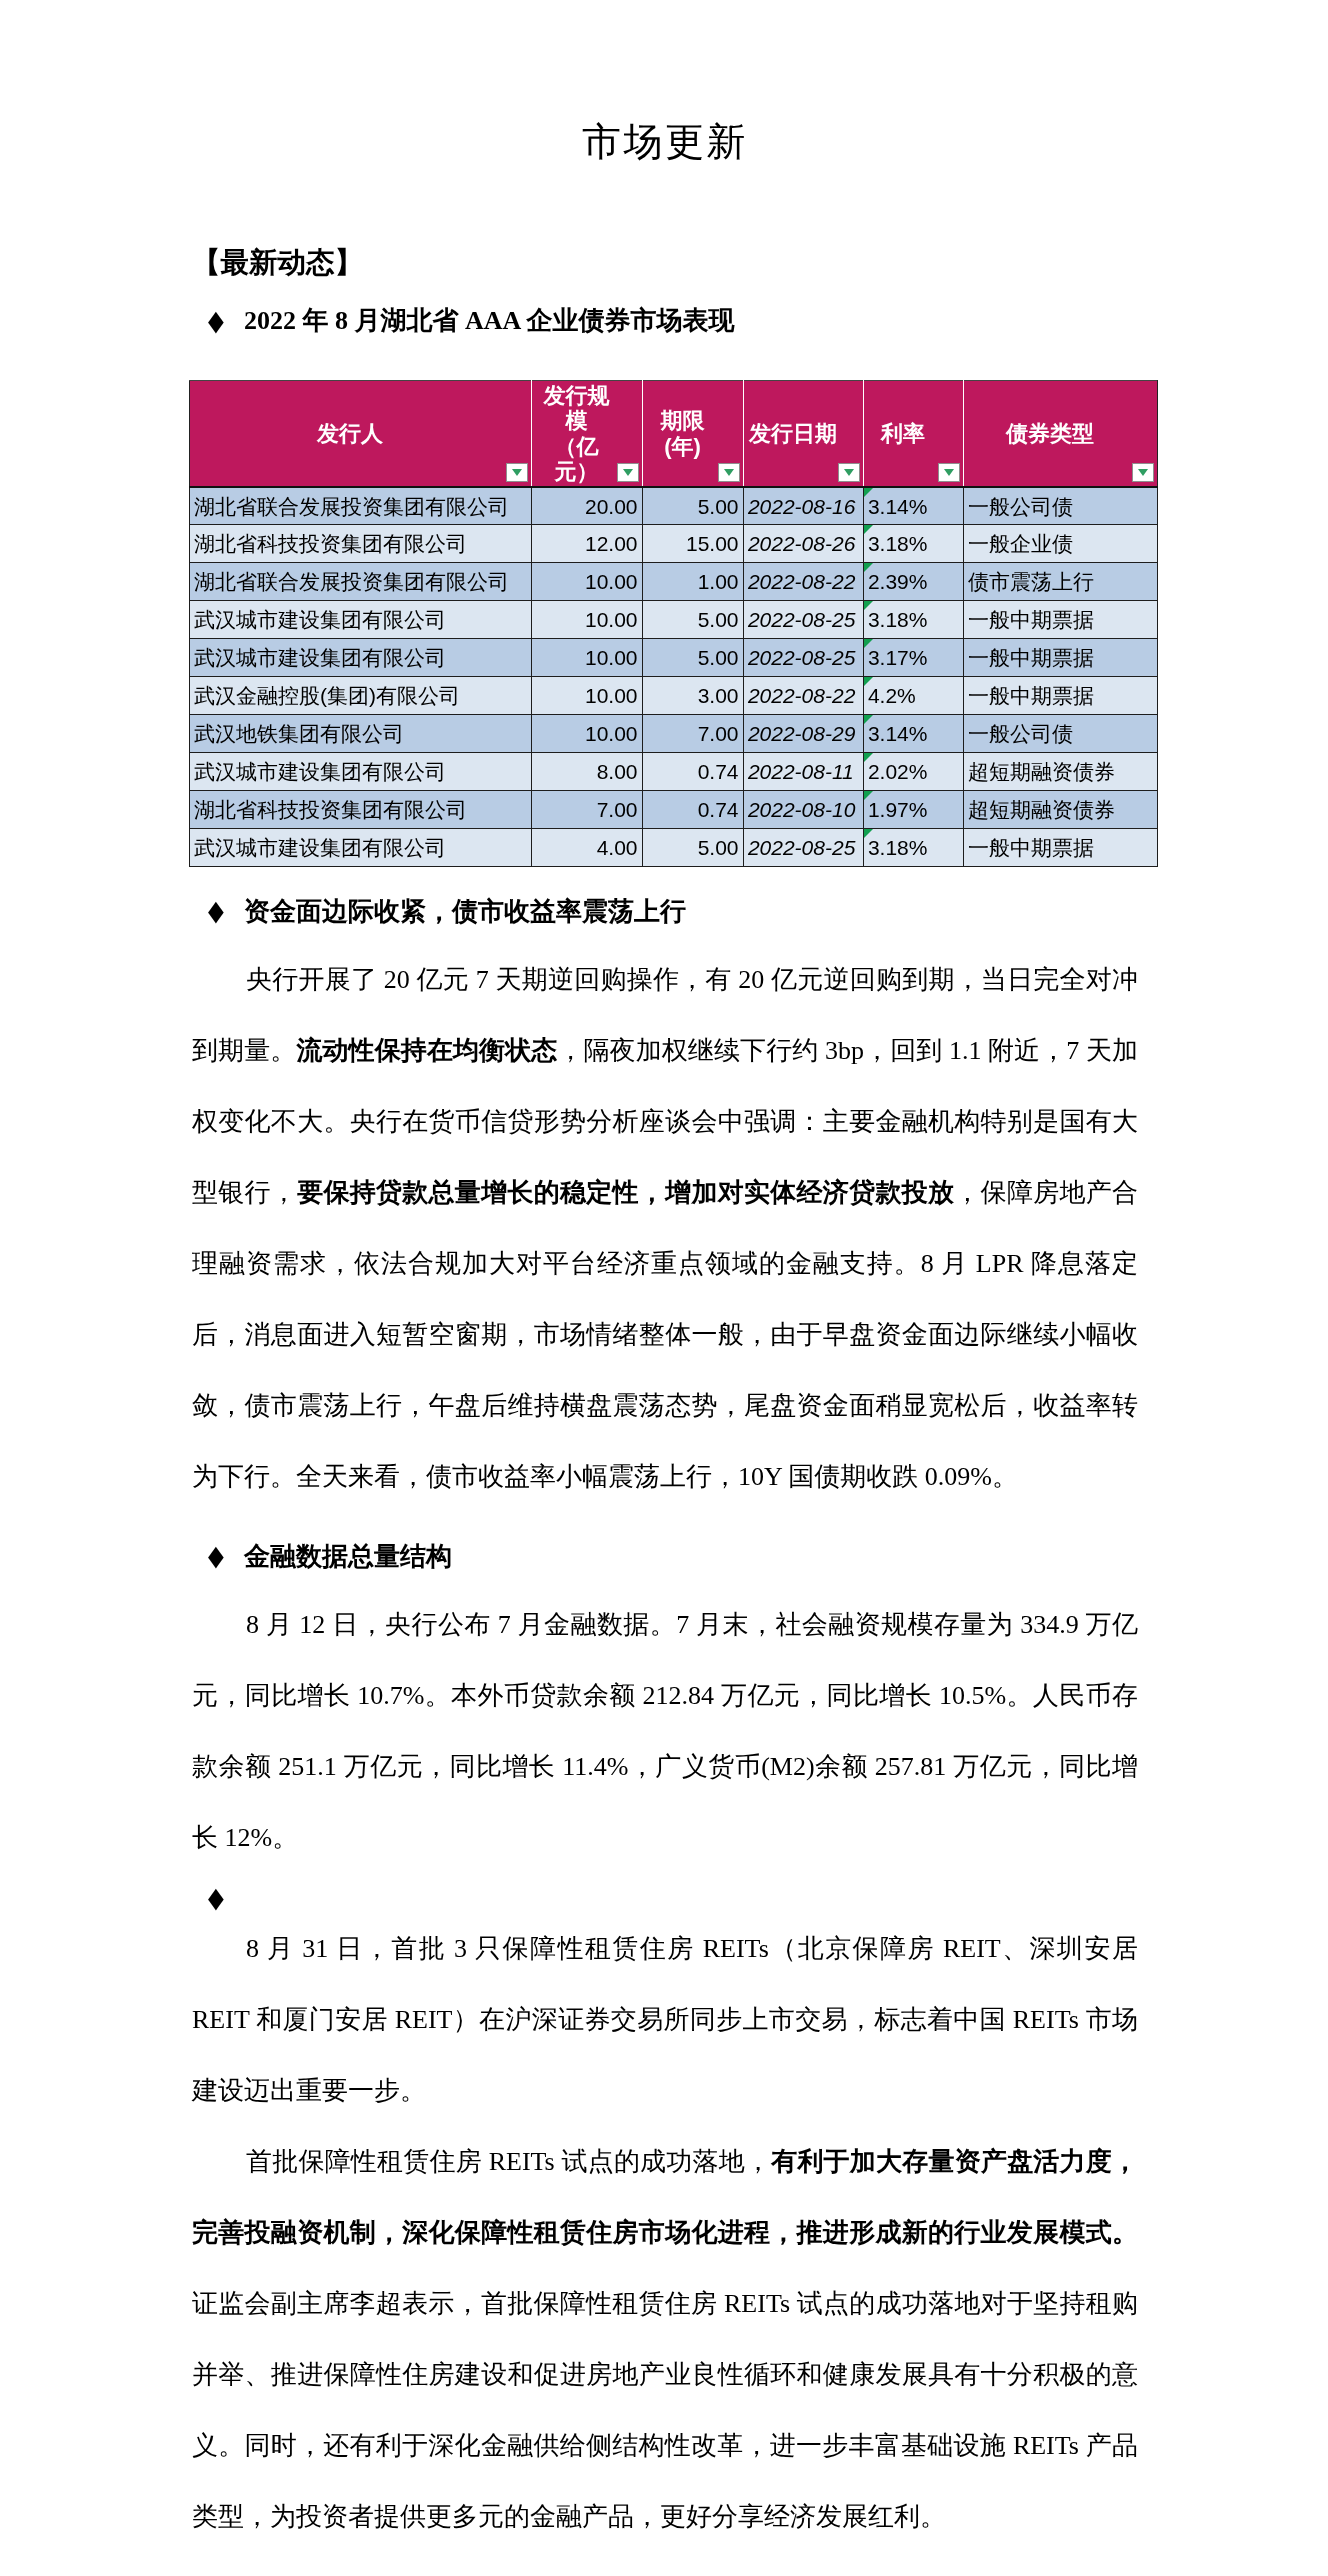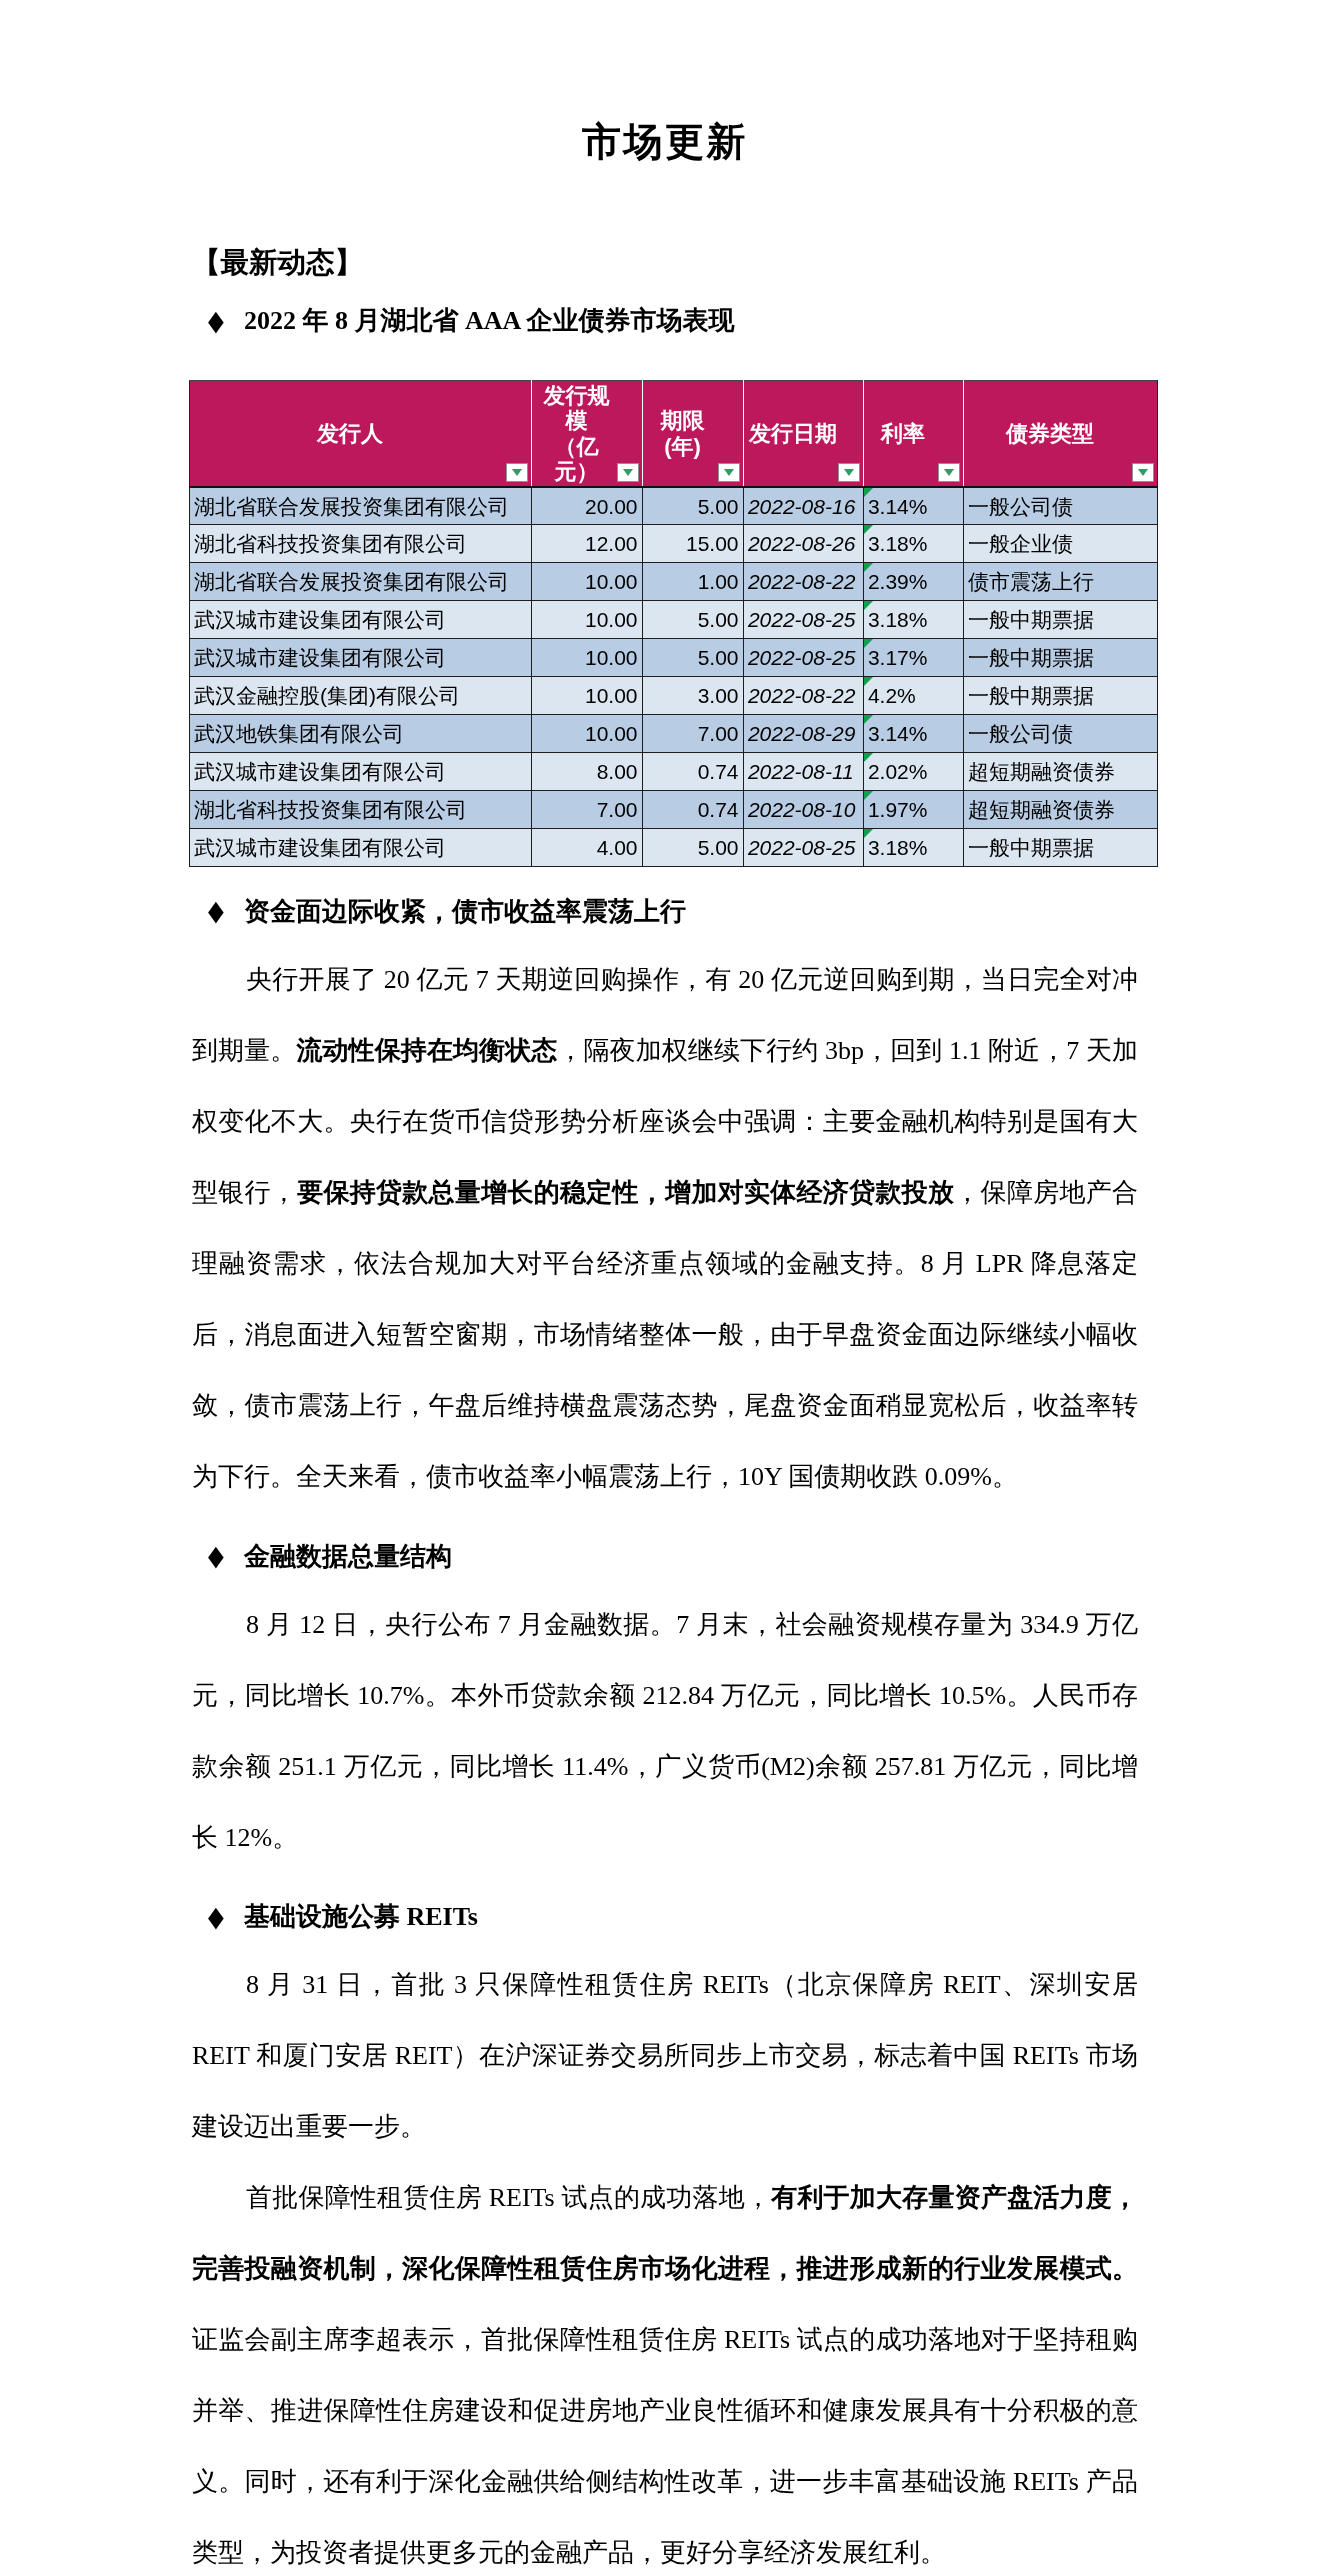--- a/index.html
+++ b/index.html
@@ -5,21 +5,21 @@
   * { margin:0; padding:0; box-sizing:border-box; }
   html, body { background:#ffffff; }
   body {
     width:1328px; min-height:2576px;
     font-family:"Liberation Serif","DejaVu Serif",serif;
     color:#000;
   }
   .page { width:1328px; padding:119px 190px 50px 192px; }
 
   .doc-title {
-    text-align:center; font-size:39px; font-weight:bold;
+    text-align:center; font-size:39px; font-weight:normal;
     letter-spacing:2.5px; line-height:1.2;
   }
   .latest-head {
     margin-top:78px; font-size:28.5px; font-weight:bold; line-height:1.3;
   }
   .bullet-head {
     margin-top:18.4px; font-size:26px; font-weight:bold; line-height:44px;
     padding-left:13.4px; display:flex; align-items:center;
   }
   .diamond {
@@ -238,20 +238,19 @@
     <p class="para"><span>央行开展了 20 亿元 7 天期逆回购操作，有 20 亿元逆回购到期，当日完全对冲到期量。</span><span class="b">流动性保持在均衡状态</span><span>，隔夜加权继续下行约 3bp，回到 1.1 附近，7 天加权变化不大。央行在货币信贷形势分析座谈会中强调：主要金融机构特别是国有大型银行，</span><span class="b">要保持贷款总量增长的稳定性，增加对实体经济贷款投放</span><span>，保障房地产合理融资需求，依法合规加大对平台经济重点领域的金融支持。8 月 LPR 降息落定后，消息面进入短暂空窗期，市场情绪整体一般，由于早盘资金面边际继续小幅收敛，债市震荡上行，午盘后维持横盘震荡态势，尾盘资金面稍显宽松后，收益率转为下行。全天来看，债市收益率小幅震荡上行，10Y 国债期收跌 0.09%。</span></p>
 
     <div class="bullet-head">
       <span class="diamond">◆</span>
       <span>金融数据总量结构</span>
     </div>
     <p class="para"><span>8 月 12 日，央行公布 7 月金融数据。7 月末，社会融资规模存量为 334.9 万亿元，同比增长 10.7%。本外币贷款余额 212.84 万亿元，同比增长 10.5%。人民币存款余额 251.1 万亿元，同比增长 11.4%，广义货币(M2)余额 257.81 万亿元，同比增长 12%。</span></p>
 
     <div class="bullet-head">
       <span class="diamond">◆</span>
-      <span>基础设施公募 REITs</span>
     </div>
     <p class="para"><span>8 月 31 日，首批 3 只保障性租赁住房 REITs（北京保障房 REIT、深圳安居 REIT 和厦门安居 REIT）在沪深证券交易所同步上市交易，标志着中国 REITs 市场建设迈出重要一步。</span></p>
     <p class="para"><span>首批保障性租赁住房 REITs 试点的成功落地，</span><span class="b">有利于加大存量资产盘活力度，完善投融资机制，深化保障性租赁住房市场化进程，推进形成新的行业发展模式。</span><span>证监会副主席李超表示，首批保障性租赁住房 REITs 试点的成功落地对于坚持租购并举、推进保障性住房建设和促进房地产业良性循环和健康发展具有十分积极的意义。同时，还有利于深化金融供给侧结构性改革，进一步丰富基础设施 REITs 产品类型，为投资者提供更多元的金融产品，更好分享经济发展红利。</span></p>
 
   </div>
 </div>
 
 
 </body></html>

